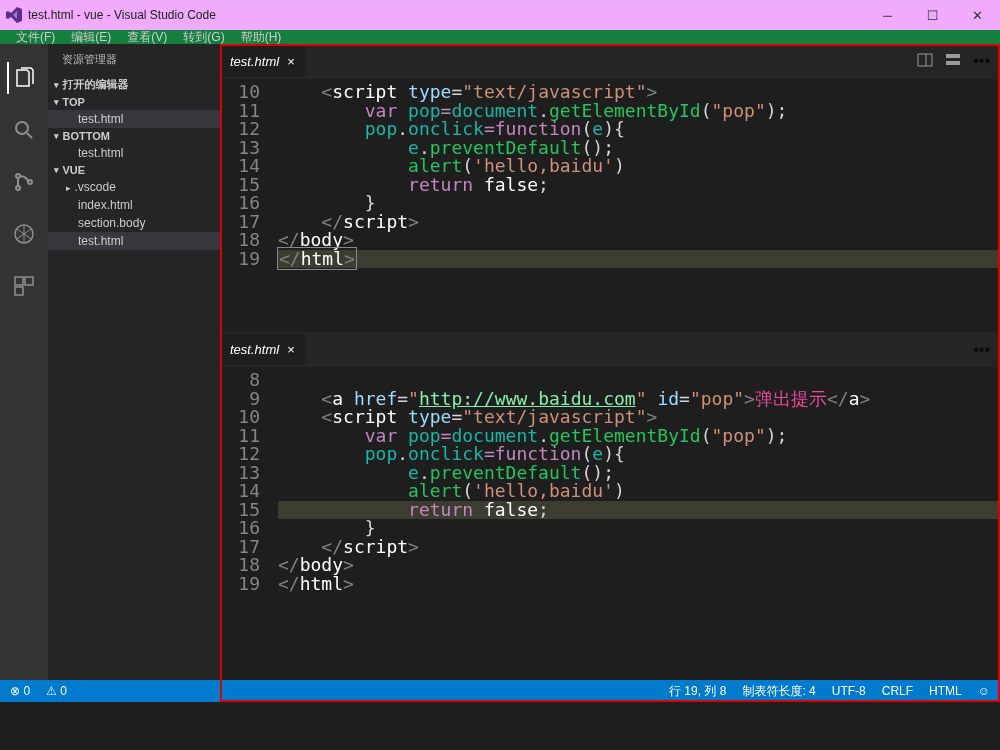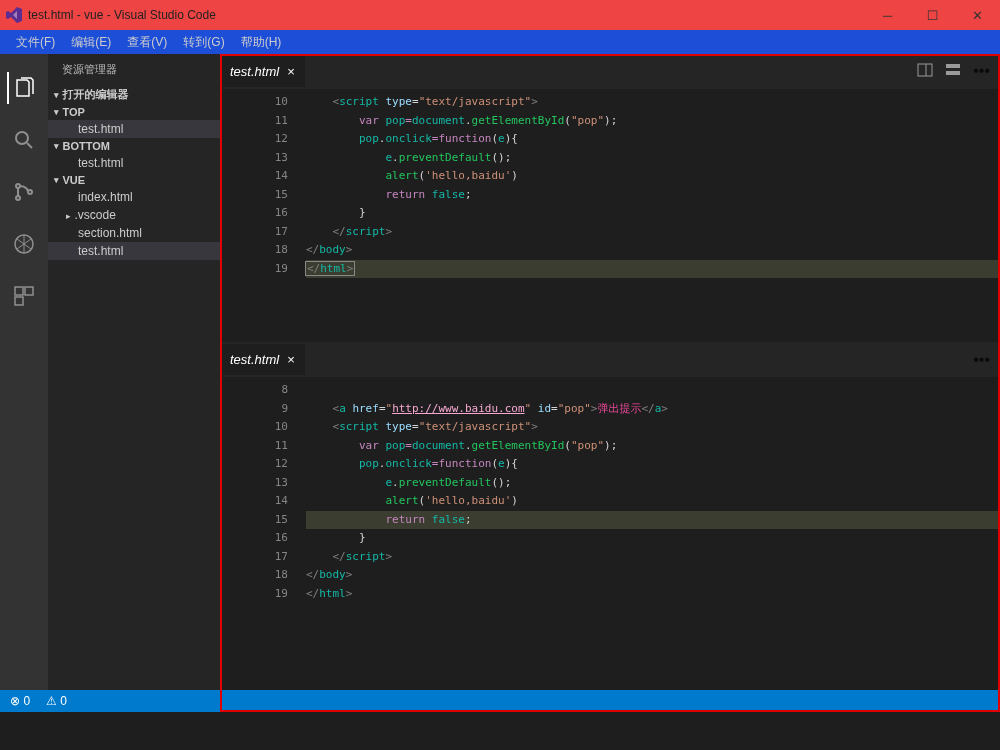--- a/index.html
+++ b/index.html
@@ -1,25 +1,25 @@
 <!DOCTYPE html>
 <html><head>
   <meta charset="utf-8">
   <style>
     * { margin: 0; padding: 0; box-sizing: border-box; }
     body { font-family: "Segoe UI", Arial, sans-serif; width: 1000px; height: 750px; overflow: hidden; background: #1e1e1e; }
     
-    .titlebar { background: #ef4444; height: 30px; display: flex; align-items: center; justify-content: space-between; }
+    .titlebar { background: #f0abfc; height: 30px; display: flex; align-items: center; justify-content: space-between; }
     .titlebar-left { display: flex; align-items: center; padding-left: 6px; }
     .vsicon { width: 16px; height: 16px; margin-right: 6px; }
     .title-text { font-size: 12px; color: #222; }
     .win-controls { display: flex; }
     .win-btn { width: 45px; height: 30px; display: flex; align-items: center; justify-content: center; font-size: 13px; color: #333; }
     
-    .menubar { background: #1d4ed8; height: 24px; display: flex; align-items: center; padding-left: 8px; }
+    .menubar { background: #15803d; height: 14px; display: flex; align-items: center; padding-left: 8px; }
     .menu-item { color: #ccc; font-size: 12px; padding: 0 8px; }
     
     .main { display: flex; height: 636px; }
     
     .activitybar { width: 48px; background: #333333; display: flex; flex-direction: column; align-items: center; padding-top: 8px; }
     .act-icon { width: 32px; height: 32px; margin: 10px 0; display: flex; align-items: center; justify-content: center; opacity: 0.6; }
     .act-icon.active { opacity: 1; border-left: 2px solid #fff; margin-left: -2px; padding-left: 2px; }
     
     .sidebar { width: 172px; background: #252526; color: #ccc; font-size: 12px; }
     .sidebar-title { padding: 8px 14px; font-size: 11px; color: #bbb; }
@@ -33,38 +33,38 @@
     .editor-area { flex: 1; background: #1e1e1e; position: relative; }
     .editor-border { border: 2px solid #e00000; position: absolute; top: 0; left: 0; right: 0; bottom: -22px; pointer-events: none; z-index: 100; }
     
     .editor-group { }
     .tab-bar { background: #252526; height: 35px; display: flex; align-items: center; justify-content: space-between; }
     .tabs { display: flex; }
     .tab { background: #1e1e1e; color: #fff; padding: 8px 10px; font-size: 13px; display: flex; align-items: center; gap: 8px; font-style: italic; }
     .tab .close { font-style: normal; font-size: 13px; }
     .tab-actions { display: flex; gap: 12px; padding-right: 10px; opacity: 0.7; }
     
-    .code-area { display: flex; font-family: Consolas, monospace; font-size: 11px; padding: 4px 0; margin-left: 28px; }
+    .code-area { display: flex; font-family: Consolas, monospace; font-size: 18px; padding: 4px 0; }
     .gutter { width: 58px; text-align: right; color: #858585; padding-right: 18px; }
     .gutter div { height: 18.5px; line-height: 18.5px; }
     .code { flex: 1; color: #d4d4d4; }
     .code-line { height: 18.5px; line-height: 18.5px; white-space: pre; }
     .hl { background: #3a3d2f; }
     
     .k-tag { color: #808080; }
-    .k-name { color: #14b8a6; }
+    .k-name { color: #ffffff; }
     .k-attr { color: #9cdcfe; }
     .k-str { color: #ce9178; }
     .k-key { color: #c586c0; }
     .k-var { color: #14b8a6; }
     .k-func { color: #22c55e; }
     .k-op { color: #d4d4d4; }
     .k-eq { color: #c586c0; }
     .k-txt { color: #ec4899; }
-    .k-link { color: #f9a8d4; text-decoration: underline; }
+    .k-link { color: #86efac; text-decoration: underline; }
     .cursor-box { outline: 1px solid #888; padding: 0 1px; }
     
     .statusbar { background: #007acc; height: 22px; display: flex; align-items: center; justify-content: space-between; color: #fff; font-size: 12px; padding: 0 6px; }
     .sb-left, .sb-right { display: flex; align-items: center; gap: 8px; }
     .sb-item { padding: 0 4px; white-space: nowrap; }
   </style>
 </head>
 <body>
 
 <div class="titlebar">
@@ -140,23 +140,23 @@
     <div class="tree-item active">test.html</div>
     <div class="section-head">
         <span class="tri">▾</span>
         <span>BOTTOM</span>
       </div>
     <div class="tree-item">test.html</div>
     <div class="section-head">
         <span class="tri">▾</span>
         <span>VUE</span>
       </div>
+    <div class="tree-item folder">.vscode</div>
     <div class="tree-item">index.html</div>
-    <div class="tree-item folder">.vscode</div>
-    <div class="tree-item">section.html</div>
+    <div class="tree-item">section.body</div>
     <div class="tree-item active">test.html</div>
   </div>
 
   <div class="editor-area">
     <div class="editor-border"></div>
 
     <div class="editor-group">
       <div class="tab-bar">
         <div class="tabs">
           <div class="tab">
@@ -248,13 +248,21 @@
       </div>
     </div>
   </div>
 </div>
 
 <div class="statusbar">
   <div class="sb-left">
     <span class="sb-item">⊗ <span>0</span></span>
     <span class="sb-item">⚠ <span>0</span></span>
   </div>
+  <div class="sb-right">
+    <span class="sb-item">行 19, 列 8</span>
+    <span class="sb-item">制表符长度: 4</span>
+    <span class="sb-item">UTF-8</span>
+    <span class="sb-item">CRLF</span>
+    <span class="sb-item">HTML</span>
+    <span class="sb-item">☺</span>
+  </div>
 </div>
 
 </body></html>

